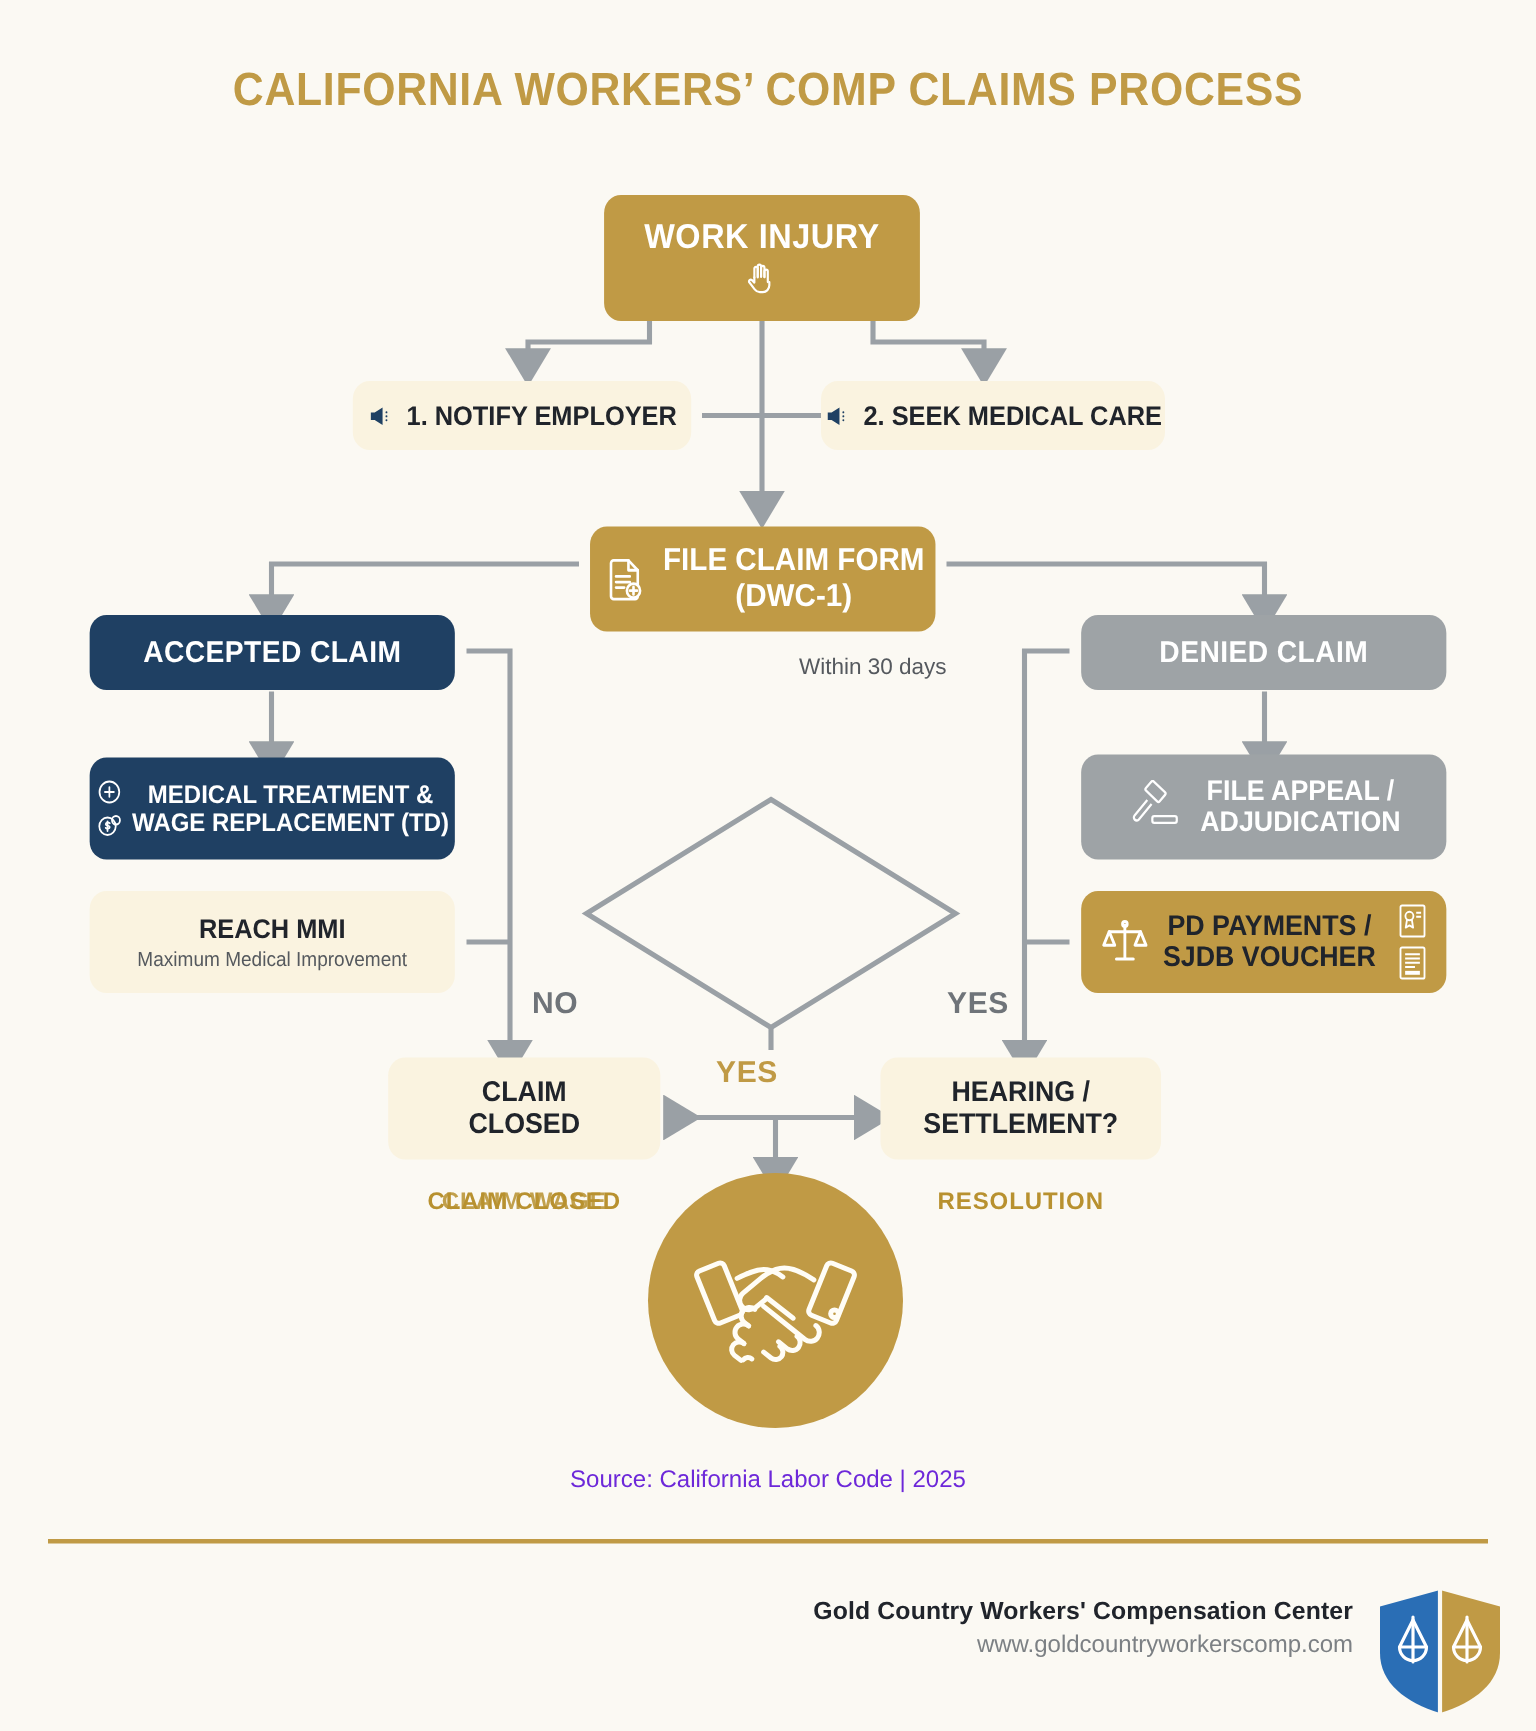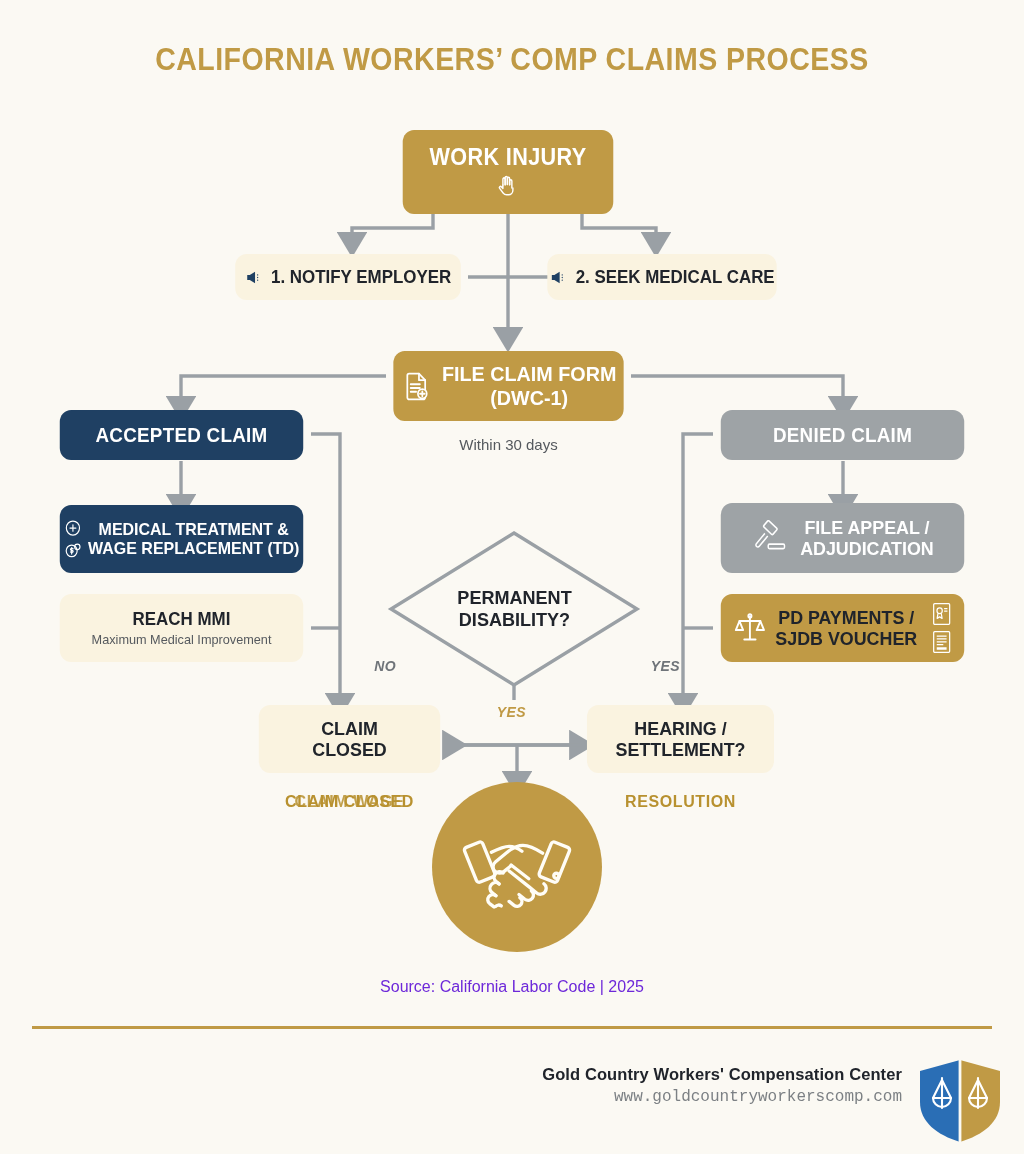--- a/index.html
+++ b/index.html
@@ -38,29 +38,28 @@
   .gold-dark-text { background: #C09A45; color: #20242B; }
   .navy  { background: #1F4063; color: #ffffff; }
   .gray  { background: #9EA3A6; color: #ffffff; }
   .cream { background: #FAF3E0; color: #20242B; }
 
   
   svg.wires { position: absolute; left:0; top:0; width:1024px; height:1154px; overflow: visible; }
 
   
   .caption {
+    position: absolute; text-align: right;
+    color: #55595E; font-size: 15px; font-weight: normal;
+  }
+  .branch-label {
     position: absolute; text-align: center;
-    color: #55595E; font-size: 15px; font-weight: normal;
-  }
-  .branch-label {
-    position: absolute; text-align: right;
-    font-size: 14px; font-weight: bold; color: #6F7479;
+    font-size: 20px; font-weight: bold; color: #6F7479;
     letter-spacing: .4px;
     font-family: "Liberation Sans Narrow", "Liberation Sans", sans-serif;
-    font-style: italic;
   }
   .branch-label.gold-lab { color: #C09A45; }
   .outcome-label {
     position: absolute; text-align: center;
     font-size: 16px; font-weight: bold; color: #B8912F;
     letter-spacing: .6px;
     font-family: "Liberation Sans Narrow", "Liberation Sans", sans-serif;
   }
 
   
@@ -87,21 +86,21 @@
     font-size: 16px; color: #6d28d9;
   }
 
   
   .footer-rule {
     position: absolute; left: 32px; top: 1026px; width: 960px; height: 3px;
     background: #C09A45;
   }
   .footer-text { position: absolute; right: 122px; top: 1065px; text-align: right; }
   .footer-name { font-size: 16.5px; font-weight: bold; color: #20242B; letter-spacing: .1px; }
-  .footer-url  { font-size: 16px; color: #7C8084; margin-top: 4px; font-family: Liberation Mono, monospace; }
+  .footer-url  { font-size: 16px; color: #7C8084; margin-top: 4px; }
   .footer-logo { position: absolute; right: 18px; top: 1058px; width: 92px; height: 86px; }
 
   .ic { display: inline-flex; align-items: center; justify-content: center; }
 </style>
 </head>
 <body>
 
 <div class="canvas">
 
   <div class="title">CALIFORNIA WORKERS’ COMP CLAIMS PROCESS</div>
@@ -282,26 +281,20 @@
       <span class="ic">
         <svg width="22" height="24" viewBox="0 0 20 22" fill="none" stroke="#fff" stroke-width="1.2" stroke-linejoin="round">
           <rect x="2.2" y="1.5" width="15.6" height="19" rx="1"></rect>
           <path d="M5.2 5.6h9.6M5.2 8.2h9.6M5.2 10.8h9.6M5.2 13.4h6.4"></path>
           <path d="M5.2 17h9.6" stroke-width="2.4"></path>
         </svg>
       </span>
     </span>
   </div>
 
-  <div class="diamond-wrap">
-    <div class="diamond-text">
-      <span>PERMANENT</span>
-      <span>DISABILITY?</span>
-    </div>
-  </div>
 
   <div class="branch-label" style="left:344px; top:658px; width:52px;">NO</div>
   <div class="branch-label" style="left:624px; top:658px; width:56px;">YES</div>
   <div class="branch-label gold-lab" style="left:470px; top:704px; width:56px;">YES</div>
 
   <div class="node cream" style="left:253px; top:705px; width:193px; height:68px; flex-direction:column; font-size:19px;">
     <span class="label">CLAIM</span>
     <span class="label">CLOSED</span>
   </div>
 

